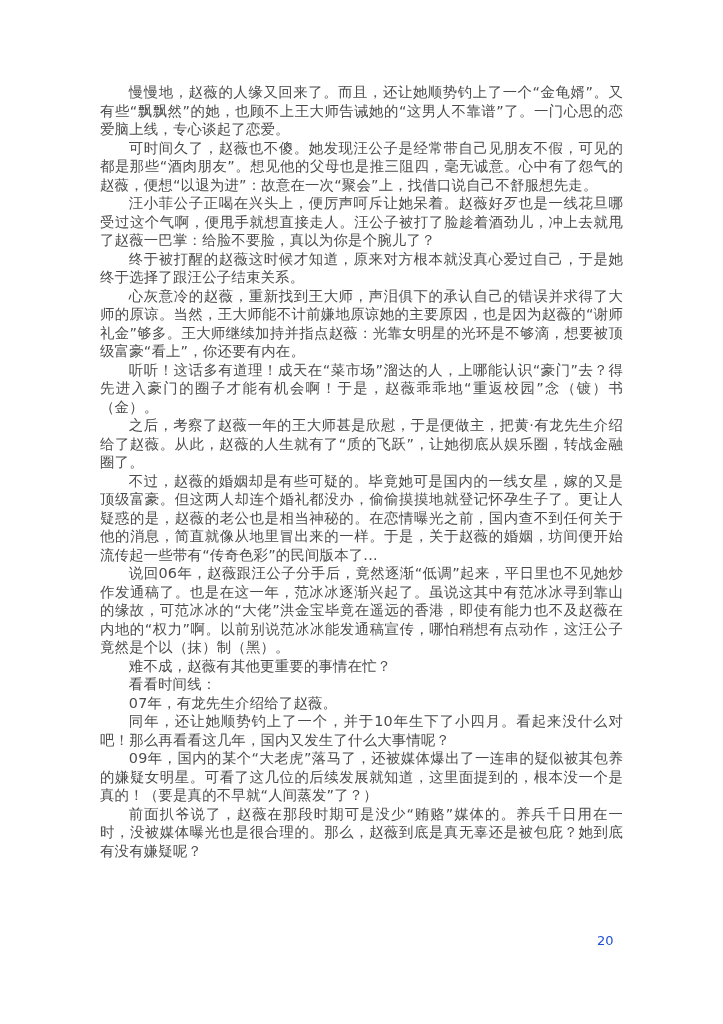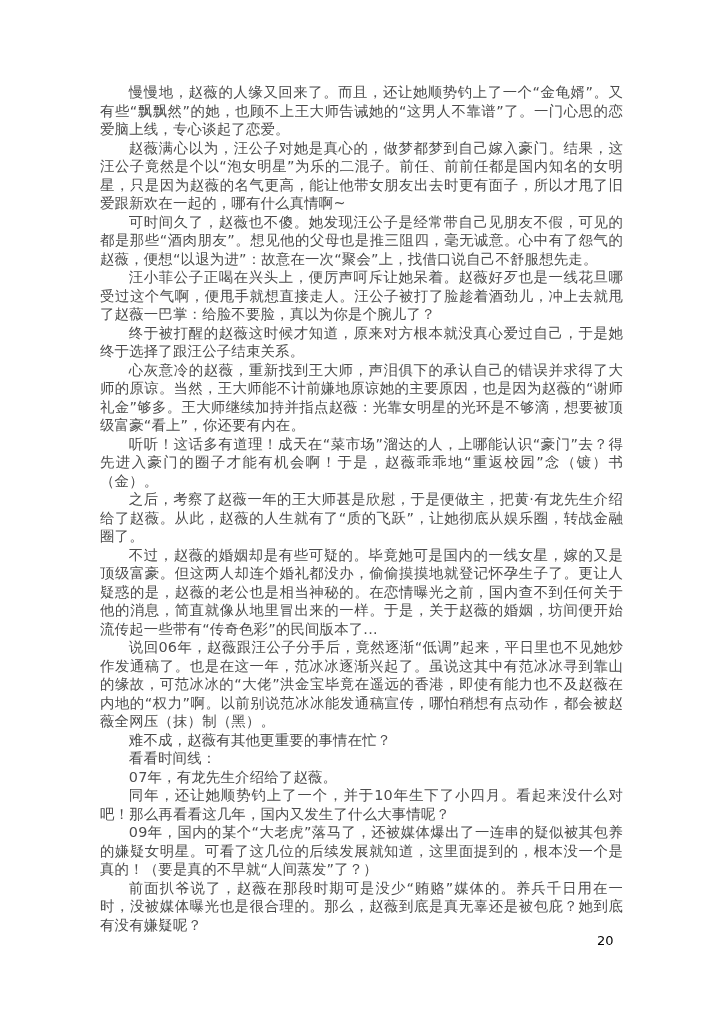--- a/index.html
+++ b/index.html
@@ -29,40 +29,39 @@
   }
   .article-body p {
     margin: 0;
     text-indent: 2em;
     word-break: break-all;
   }
   .page-number {
     position: absolute;
     top: 932px;
     left: 597px;
-    color: #000000;
+    color: #1d4ed8;
     font-size: 13px;
     line-height: 18px;
   }
 </style>
 </head>
 <body>
 
 <div class="page">
   <div class="article-body">
     <p>慢慢地，赵薇的人缘又回来了。而且，还让她顺势钓上了一个“金龟婿”。又有些“飘飘然”的她，也顾不上王大师告诫她的“这男人不靠谱”了。一门心思的恋爱脑上线，专心谈起了恋爱。</p>
-    <p>赵薇满心以为，汪公子对她是真心的，做梦都梦到自己嫁入豪门。结果，这汪公子竟然是个以“泡女明星”为乐的二混子。前任、前前任都是国内知名的女明星，只是因为赵薇的名气更高，能让他带女朋友出去时更有面子，所以才甩了旧爱跟新欢在一起的，哪有什么真情啊~</p>
     <p>可时间久了，赵薇也不傻。她发现汪公子是经常带自己见朋友不假，可见的都是那些“酒肉朋友”。想见他的父母也是推三阻四，毫无诚意。心中有了怨气的赵薇，便想“以退为进”：故意在一次“聚会”上，找借口说自己不舒服想先走。</p>
     <p>汪小菲公子正喝在兴头上，便厉声呵斥让她呆着。赵薇好歹也是一线花旦哪受过这个气啊，便甩手就想直接走人。汪公子被打了脸趁着酒劲儿，冲上去就甩了赵薇一巴掌：给脸不要脸，真以为你是个腕儿了？</p>
     <p>终于被打醒的赵薇这时候才知道，原来对方根本就没真心爱过自己，于是她终于选择了跟汪公子结束关系。</p>
     <p>心灰意冷的赵薇，重新找到王大师，声泪俱下的承认自己的错误并求得了大师的原谅。当然，王大师能不计前嫌地原谅她的主要原因，也是因为赵薇的“谢师礼金”够多。王大师继续加持并指点赵薇：光靠女明星的光环是不够滴，想要被顶级富豪“看上”，你还要有内在。</p>
     <p>听听！这话多有道理！成天在“菜市场”溜达的人，上哪能认识“豪门”去？得先进入豪门的圈子才能有机会啊！于是，赵薇乖乖地“重返校园”念（镀）书（金）。</p>
     <p>之后，考察了赵薇一年的王大师甚是欣慰，于是便做主，把黄·有龙先生介绍给了赵薇。从此，赵薇的人生就有了“质的飞跃”，让她彻底从娱乐圈，转战金融圈了。</p>
     <p>不过，赵薇的婚姻却是有些可疑的。毕竟她可是国内的一线女星，嫁的又是顶级富豪。但这两人却连个婚礼都没办，偷偷摸摸地就登记怀孕生子了。更让人疑惑的是，赵薇的老公也是相当神秘的。在恋情曝光之前，国内查不到任何关于他的消息，简直就像从地里冒出来的一样。于是，关于赵薇的婚姻，坊间便开始流传起一些带有“传奇色彩”的民间版本了...</p>
-    <p>说回06年，赵薇跟汪公子分手后，竟然逐渐“低调”起来，平日里也不见她炒作发通稿了。也是在这一年，范冰冰逐渐兴起了。虽说这其中有范冰冰寻到靠山的缘故，可范冰冰的“大佬”洪金宝毕竟在遥远的香港，即使有能力也不及赵薇在内地的“权力”啊。以前别说范冰冰能发通稿宣传，哪怕稍想有点动作，都会被赵薇全网压（抹）制（黑）。</p>
+    <p>说回06年，赵薇跟汪公子分手后，竟然逐渐“低调”起来，平日里也不见她炒作发通稿了。也是在这一年，范冰冰逐渐兴起了。虽说这其中有范冰冰寻到靠山的缘故，可范冰冰的“大佬”洪金宝毕竟在遥远的香港，即使有能力也不及赵薇在内地的“权力”啊。以前别说范冰冰能发通稿宣传，哪怕稍想有点动作，这汪公子竟然是个以（抹）制（黑）。</p>
     <p>难不成，赵薇有其他更重要的事情在忙？</p>
     <p>看看时间线：</p>
     <p>07年，有龙先生介绍给了赵薇。</p>
     <p>同年，还让她顺势钓上了一个，并于10年生下了小四月。看起来没什么对吧！那么再看看这几年，国内又发生了什么大事情呢？</p>
     <p>09年，国内的某个“大老虎”落马了，还被媒体爆出了一连串的疑似被其包养的嫌疑女明星。可看了这几位的后续发展就知道，这里面提到的，根本没一个是真的！（要是真的不早就“人间蒸发”了？）</p>
     <p>前面扒爷说了，赵薇在那段时期可是没少“贿赂”媒体的。养兵千日用在一时，没被媒体曝光也是很合理的。那么，赵薇到底是真无辜还是被包庇？她到底有没有嫌疑呢？</p>
   </div>
   <div class="page-number">20</div>
 </div>
 

